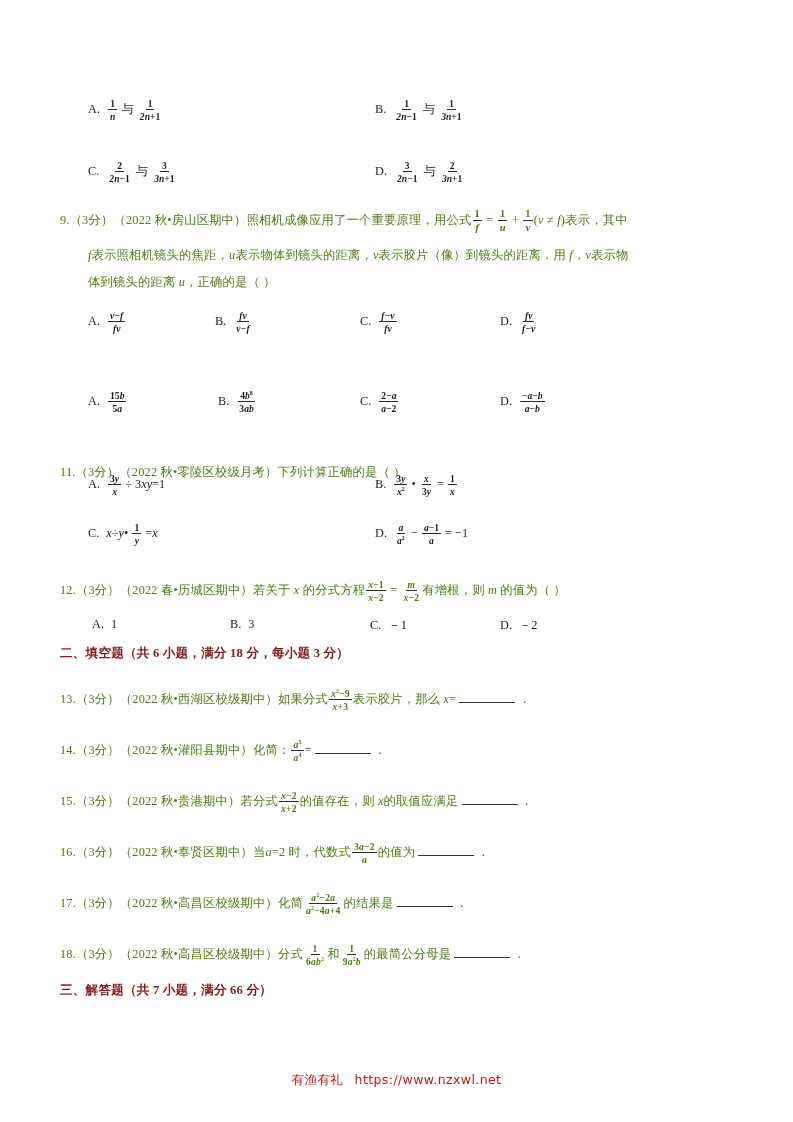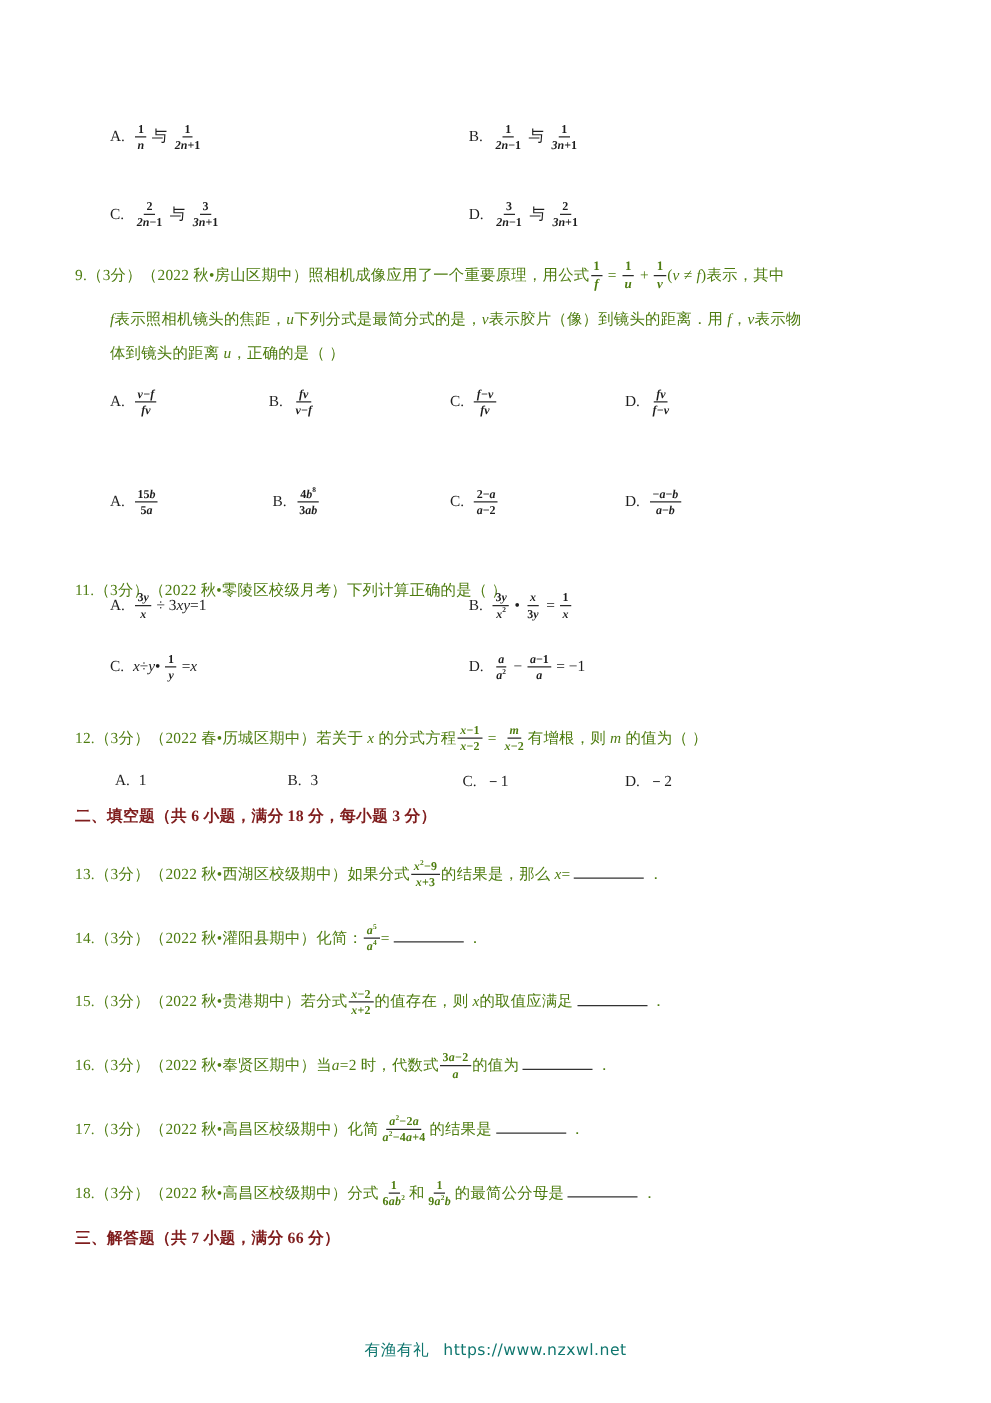--- a/index.html
+++ b/index.html
@@ -97,21 +97,21 @@
   }
 
   
   .footer {
     position: absolute;
     left: 0;
     width: 793px;
     text-align: center;
     font-family: "DejaVu Sans", "Liberation Sans", sans-serif;
     font-size: 12.5px;
-    color: #0f766e;
+    color: #b91c1c;
     letter-spacing: 0.4px;
     white-space: nowrap;
   }
 </style>
 </head>
 <body>
 
 <div class="page">
 
   <div class="opt" style="left:88px; top:98px;">
@@ -173,21 +173,21 @@
       </span><span class="mn"> = </span><span class="frac big">
         <span class="num"><span class="mn">1</span></span>
         <span class="den"><span class="mi">u</span></span>
       </span><span class="mn"> + </span><span class="frac big">
         <span class="num"><span class="mn">1</span></span>
         <span class="den"><span class="mi">v</span></span>
       </span><span class="mn">(</span><span class="mi">v</span><span class="mn"> ≠ </span><span class="mi">f</span><span class="mn">)</span><span>表示，其中</span>
   </div>
 
   <div class="qline" style="left:88px; top:243px;">
-    <span class="mi">f</span><span>表示照相机镜头的焦距，</span><span class="mi">u</span><span>下列分式是最简分式的是，</span><span class="mi">v</span><span>表示胶片（像）到镜头的距离．用</span><span class="mi"> f</span><span class="mn">，</span><span class="mi">v</span><span>表示物</span>
+    <span class="mi">f</span><span>表示照相机镜头的焦距，</span><span class="mi">u</span><span>表示物体到镜头的距离，</span><span class="mi">v</span><span>表示胶片（像）到镜头的距离．用</span><span class="mi"> f</span><span class="mn">，</span><span class="mi">v</span><span>表示物</span>
   </div>
 
   <div class="qline" style="left:88px; top:270px;">
     <span>体到镜头的距离</span><span class="mi"> u</span><span>，正确的是（     ）</span>
   </div>
 
   <div class="opt" style="left:88px; top:310px;">
     <span class="opt-label">A.</span>
     <span class="frac">
         <span class="num"><span class="mi">v−f</span></span>
@@ -325,21 +325,21 @@
     <span class="opt-label">D.</span>
     <span>－2</span>
   </div>
 
   <div class="section-head" style="left:60px; top:645px;">二、填空题（共 6 小题，满分 18 分，每小题 3 分）</div>
 
   <div class="qline" style="left:60px; top:687px;">
     <span>13.</span><span>（3分）</span><span>（2022 秋•西湖区校级期中）</span><span>如果分式</span><span class="frac">
         <span class="num"><span class="mi">x</span><sup class="ex">2</sup><span class="mn">−9</span></span>
         <span class="den"><span class="mi">x</span><span class="mn">+3</span></span>
-      </span><span>的结果是，那么</span><span class="mi"> x</span><span>=</span><span class="blank"></span><span>．</span>
+      </span><span>表示胶片，那么</span><span class="mi"> x</span><span>=</span><span class="blank"></span><span>．</span>
   </div>
 
   <div class="qline" style="left:60px; top:738px;">
     <span>14.</span><span>（3分）</span><span>（2022 秋•灌阳县期中）</span><span>化简：</span><span class="frac">
         <span class="num"><span class="mi">a</span><sup class="ex">5</sup></span>
         <span class="den"><span class="mi">a</span><sup class="ex">4</sup></span>
       </span><span>=</span><span class="blank"></span><span>．</span>
   </div>
 
   <div class="qline" style="left:60px; top:789px;">

